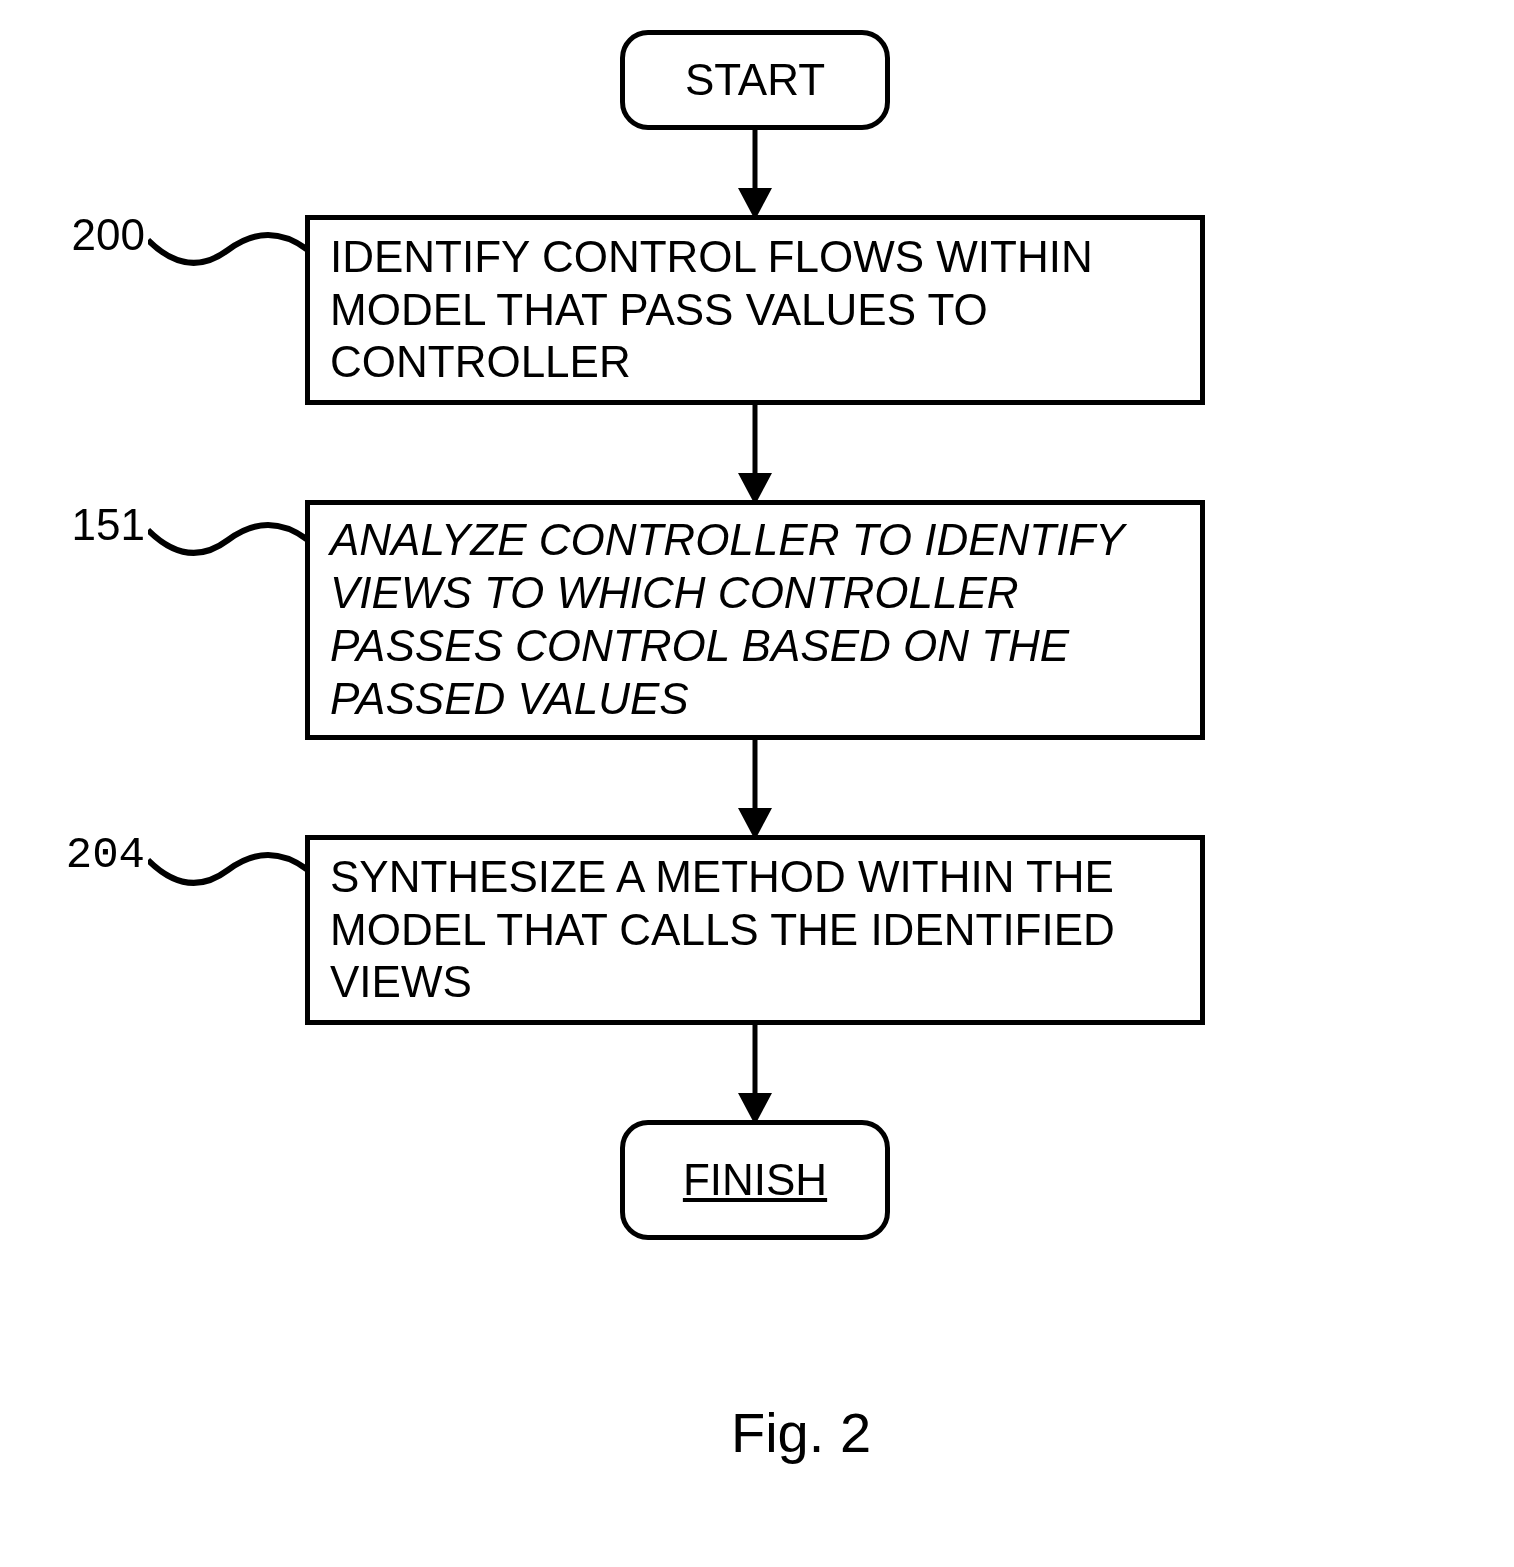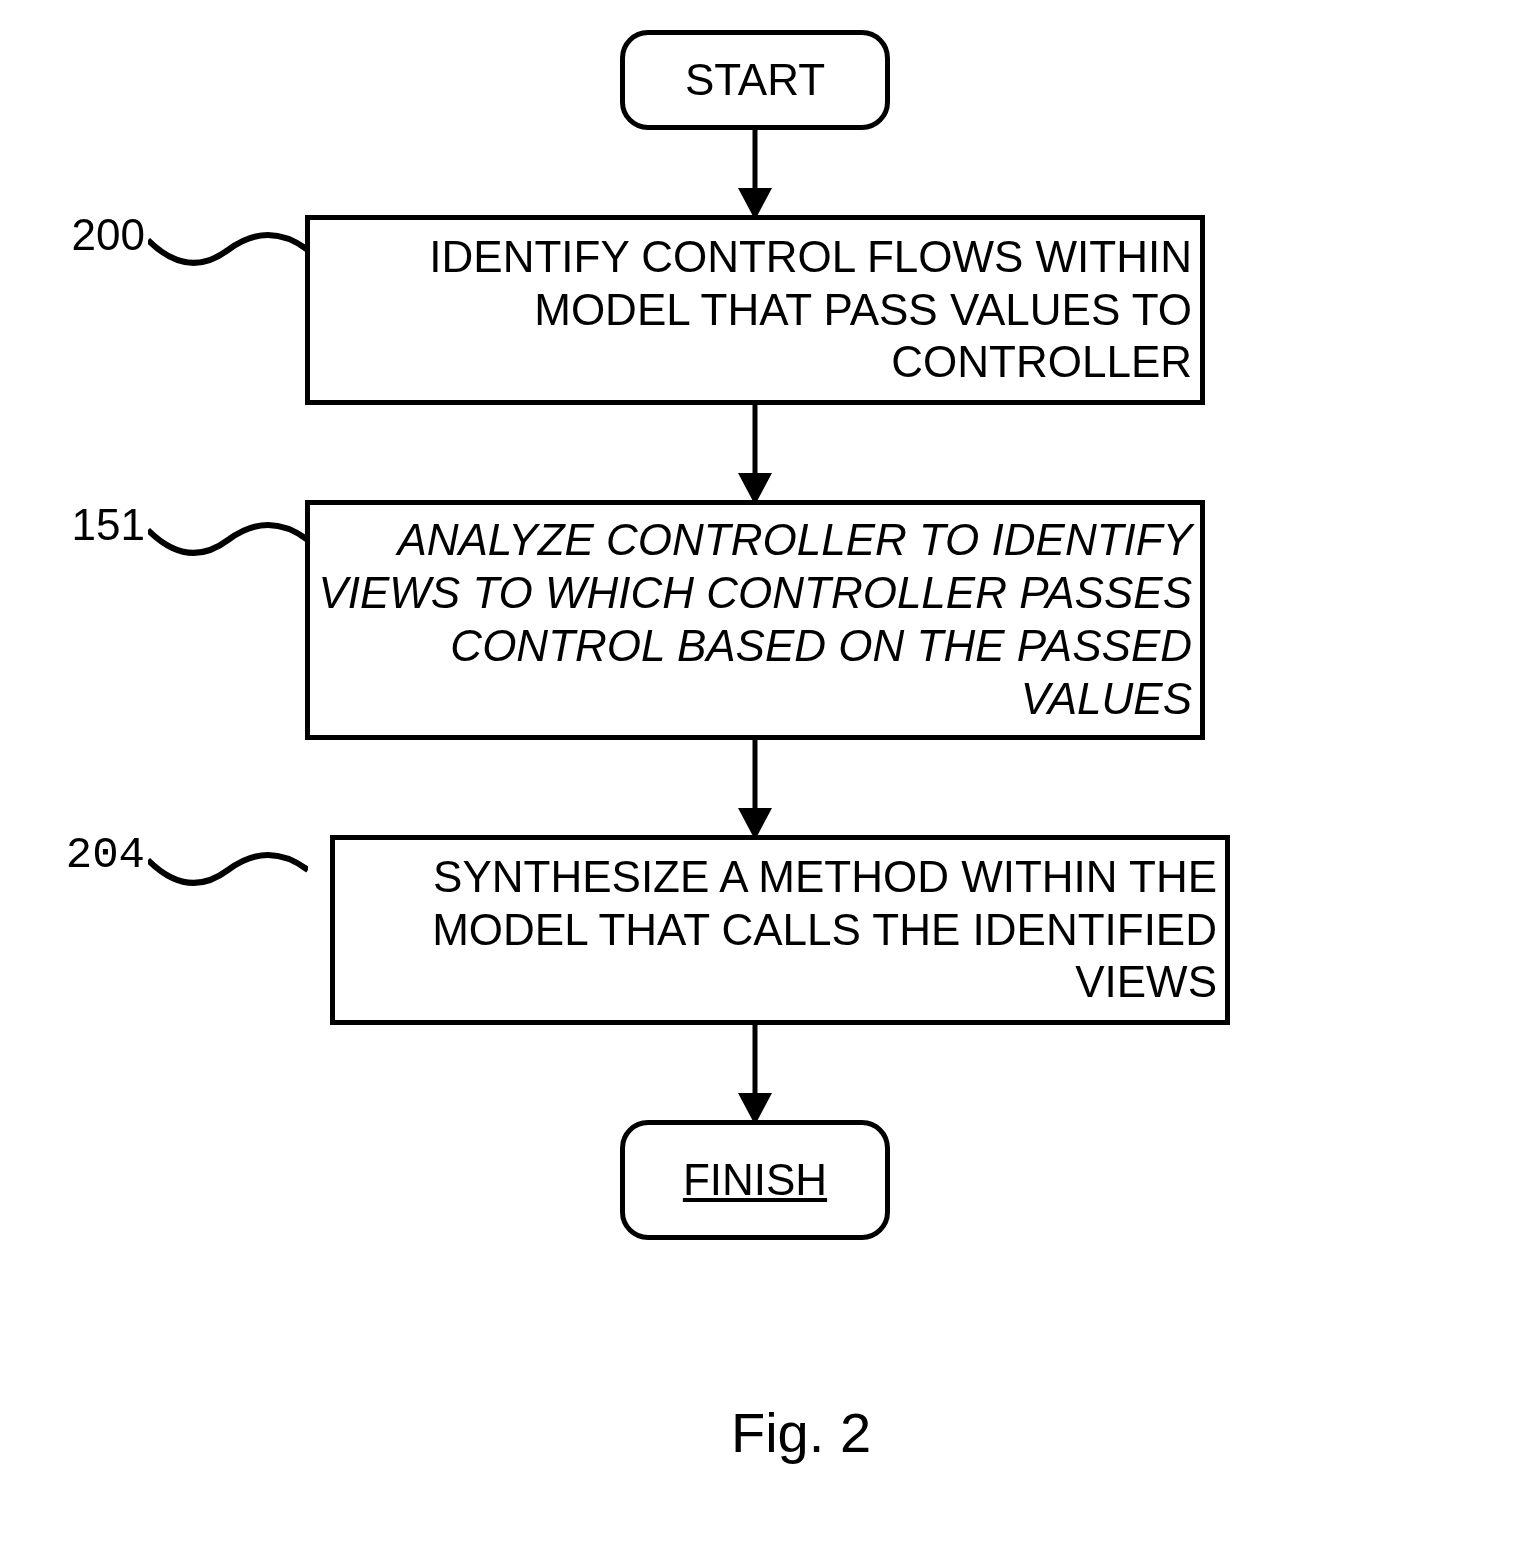--- a/index.html
+++ b/index.html
@@ -24,25 +24,25 @@
     font-size: 44px;
     box-sizing: border-box;
   }
   .rect-box {
     position: absolute;
     border: 5px solid #000;
     background: #fff;
     display: flex;
     align-items: center;
     justify-content: center;
-    text-align: right;
+    text-align: left;
     font-size: 44px;
     line-height: 1.2;
     box-sizing: border-box;
-    padding: 10px 8px;
+    padding: 10px 20px;
   }
   .ref-label {
     position: absolute;
     font-size: 44px;
     text-align: right;
   }
   .ref-curve {
     position: absolute;
   }
   .figure-label {
@@ -90,21 +90,21 @@
   <div class="ref-label" style="left:55px; top:500px; width:90px;">151</div>
   <svg class="ref-curve" style="left:148px; top:510px; width:160px; height:60px;" viewBox="0 0 160 60">
     <path d="M 0 20 Q 40 60, 80 30 T 160 30" stroke="#000" stroke-width="6" fill="none"></path>
   </svg>
 
   <svg class="arrow-svg" style="left:730px; top:740px; width:50px; height:100px;" viewBox="0 0 50 100">
     <line x1="25" y1="0" x2="25" y2="72" stroke="#000" stroke-width="5"></line>
     <polygon points="25,100 8,68 42,68" fill="#000"></polygon>
   </svg>
 
-  <div class="rect-box" style="left:305px; top:835px; width:900px; height:190px;margin-left:25px;">
+  <div class="rect-box" style="left:305px; top:835px; width:900px; height:190px;">
     <span>SYNTHESIZE A METHOD WITHIN THE MODEL THAT CALLS THE IDENTIFIED VIEWS</span>
   </div>
 
   <div class="ref-label" style="left:55px; top:830px; width:90px;font-family:Liberation Mono, monospace;">204</div>
   <svg class="ref-curve" style="left:148px; top:840px; width:160px; height:60px;" viewBox="0 0 160 60">
     <path d="M 0 20 Q 40 60, 80 30 T 160 30" stroke="#000" stroke-width="6" fill="none"></path>
   </svg>
 
   <svg class="arrow-svg" style="left:730px; top:1025px; width:50px; height:100px;" viewBox="0 0 50 100">
     <line x1="25" y1="0" x2="25" y2="72" stroke="#000" stroke-width="5"></line>

